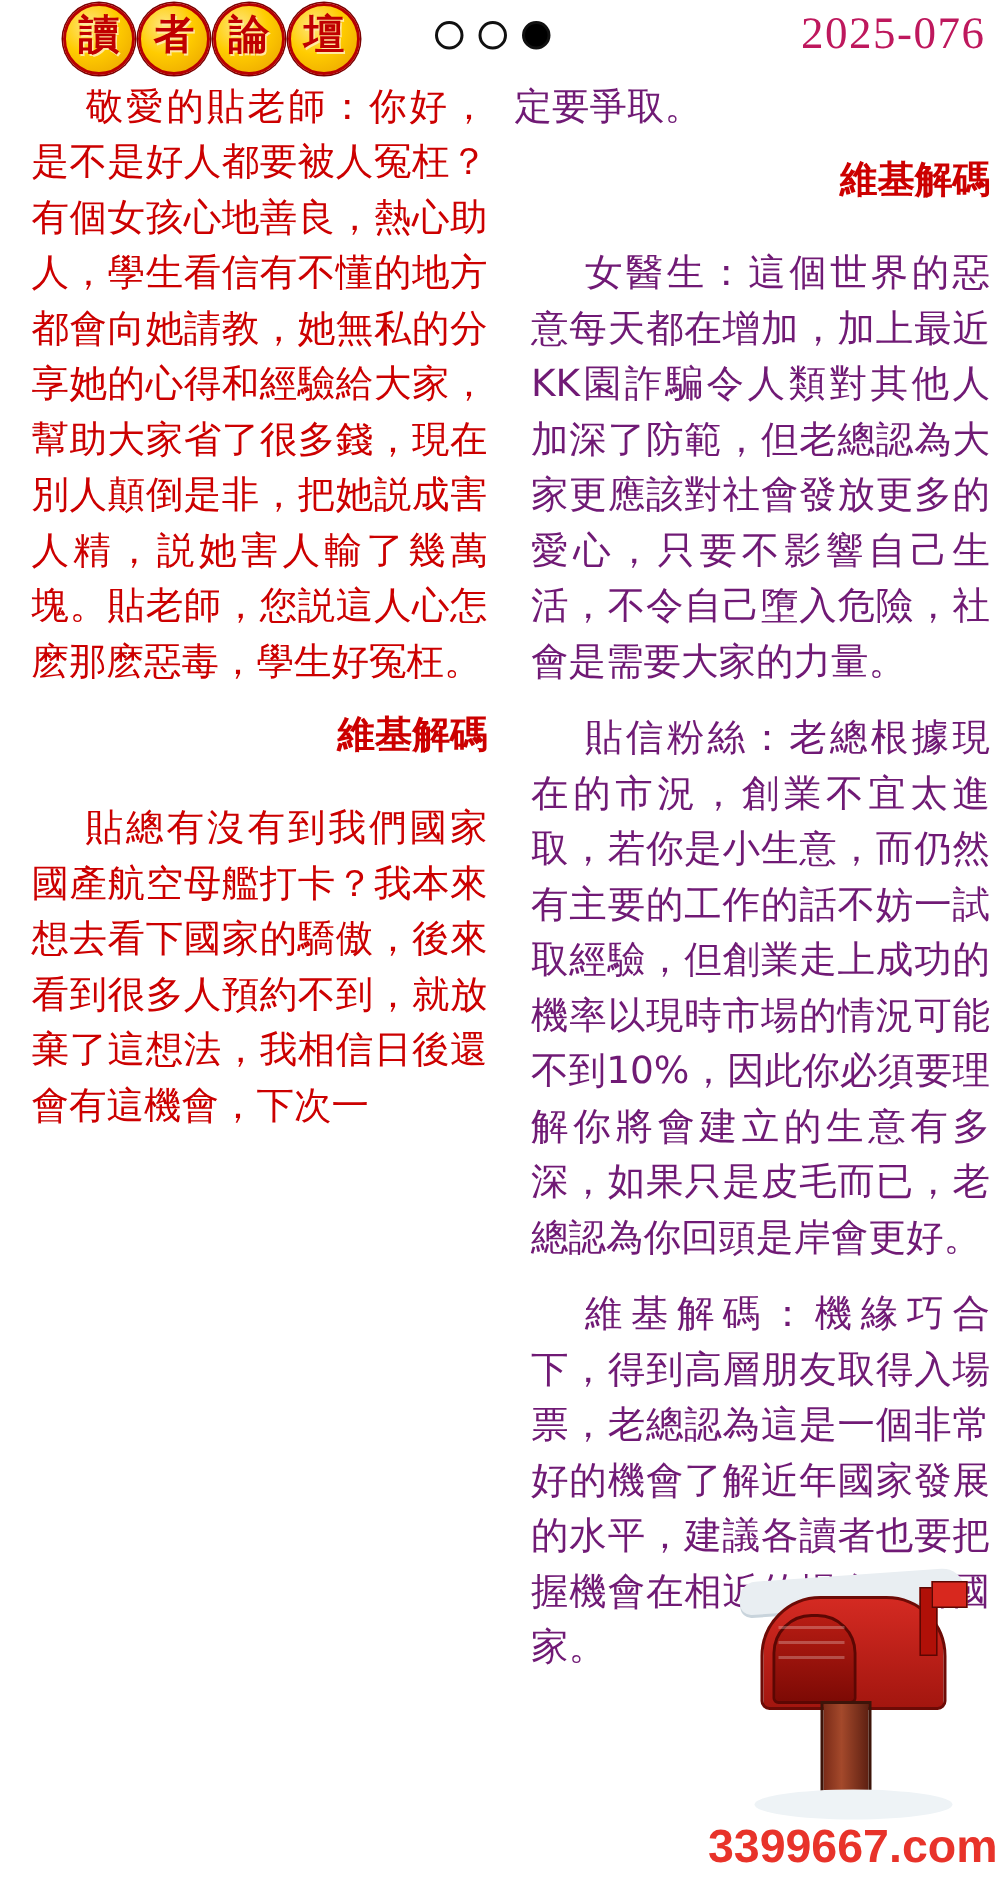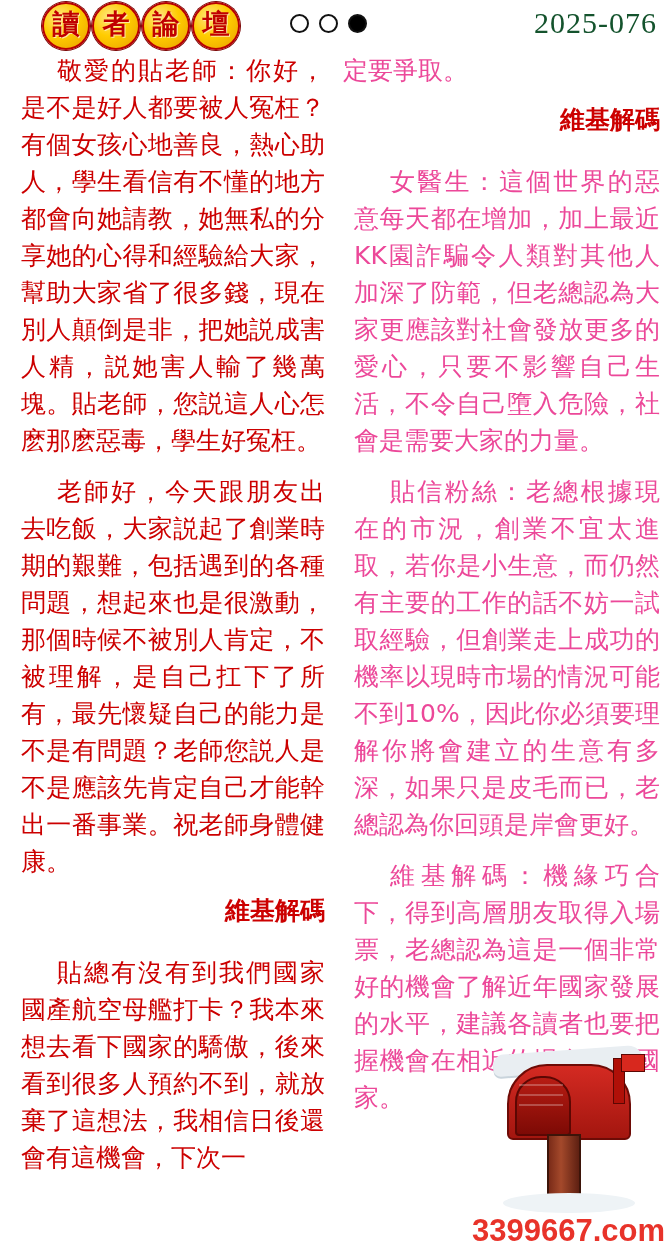--- a/index.html
+++ b/index.html
@@ -67,21 +67,21 @@
     border-radius: 50%;
     border: 2px solid #111;
     background: #fff;
   }
   .dot.filled { background: #000; }
   .issue {
     position: absolute;
     right: 14px;
     top: 6px;
     font-size: 30px;
-    color: #14532d;
+    color: #be185d;
     font-family: "Liberation Serif", "DejaVu Serif", serif;
     letter-spacing: 1px;
   }
 
   
   .columns {
     position: absolute;
     top: 52px;
     left: 0;
     width: 671px;
@@ -108,21 +108,21 @@
   p.body.indent { text-indent: 36px; margin-left: 11px; }
   p.sign {
     margin: 12px 0 26px 0;
     font-size: 25px;
     line-height: 34px;
     color: #cc0000;
     text-align: right;
     font-weight: bold;
   }
   p.body.black {
-    color: #ec4899;
+    color: #701a75;
   }
   p.sign.red { color: #cc0000; }
 
   
   .mailbox {
     position: absolute;
     right: 4px;
     bottom: 36px;
     width: 182px;
     height: 175px;
@@ -222,21 +222,20 @@
     <span class="dot"></span>
     <span class="dot filled"></span>
   </div>
   <div class="issue">2025-076</div>
 </div>
 
 <div class="columns">
 
   <div class="col left">
     <p class="body indent">敬愛的貼老師：你好，是不是好人都要被人冤枉？有個女孩心地善良，熱心助人，學生看信有不懂的地方都會向她請教，她無私的分享她的心得和經驗給大家，幫助大家省了很多錢，現在別人顛倒是非，把她説成害人精，説她害人輸了幾萬塊。貼老師，您説這人心怎麽那麽惡毒，學生好冤枉。</p>
-    <p class="body indent">老師好，今天跟朋友出去吃飯，大家説起了創業時期的艱難，包括遇到的各種問題，想起來也是很激動，那個時候不被別人肯定，不被理解，是自己扛下了所有，最先懷疑自己的能力是不是有問題？老師您説人是不是應該先肯定自己才能幹出一番事業。祝老師身體健康。</p>
     <p class="sign red">維基解碼</p>
     <p class="body indent">貼總有沒有到我們國家國產航空母艦打卡？我本來想去看下國家的驕傲，後來看到很多人預約不到，就放棄了這想法，我相信日後還會有這機會，下次一</p>
   </div>
 
   <div class="col right">
     <p class="body black">定要爭取。</p>
     <p class="sign red">維基解碼</p>
     <p class="body black indent">女醫生：這個世界的惡意每天都在增加，加上最近KK園詐騙令人類對其他人加深了防範，但老總認為大家更應該對社會發放更多的愛心，只要不影響自己生活，不令自己墮入危險，社會是需要大家的力量。</p>
     <p class="body black indent">貼信粉絲：老總根據現在的市況，創業不宜太進取，若你是小生意，而仍然有主要的工作的話不妨一試取經驗，但創業走上成功的機率以現時市場的情況可能不到10%，因此你必須要理解你將會建立的生意有多深，如果只是皮毛而已，老總認為你回頭是岸會更好。</p>
     <p class="body black indent">維基解碼：機緣巧合下，得到高層朋友取得入場票，老總認為這是一個非常好的機會了解近年國家發展的水平，建議各讀者也要把握機會在相近的場合了解國家。</p>

